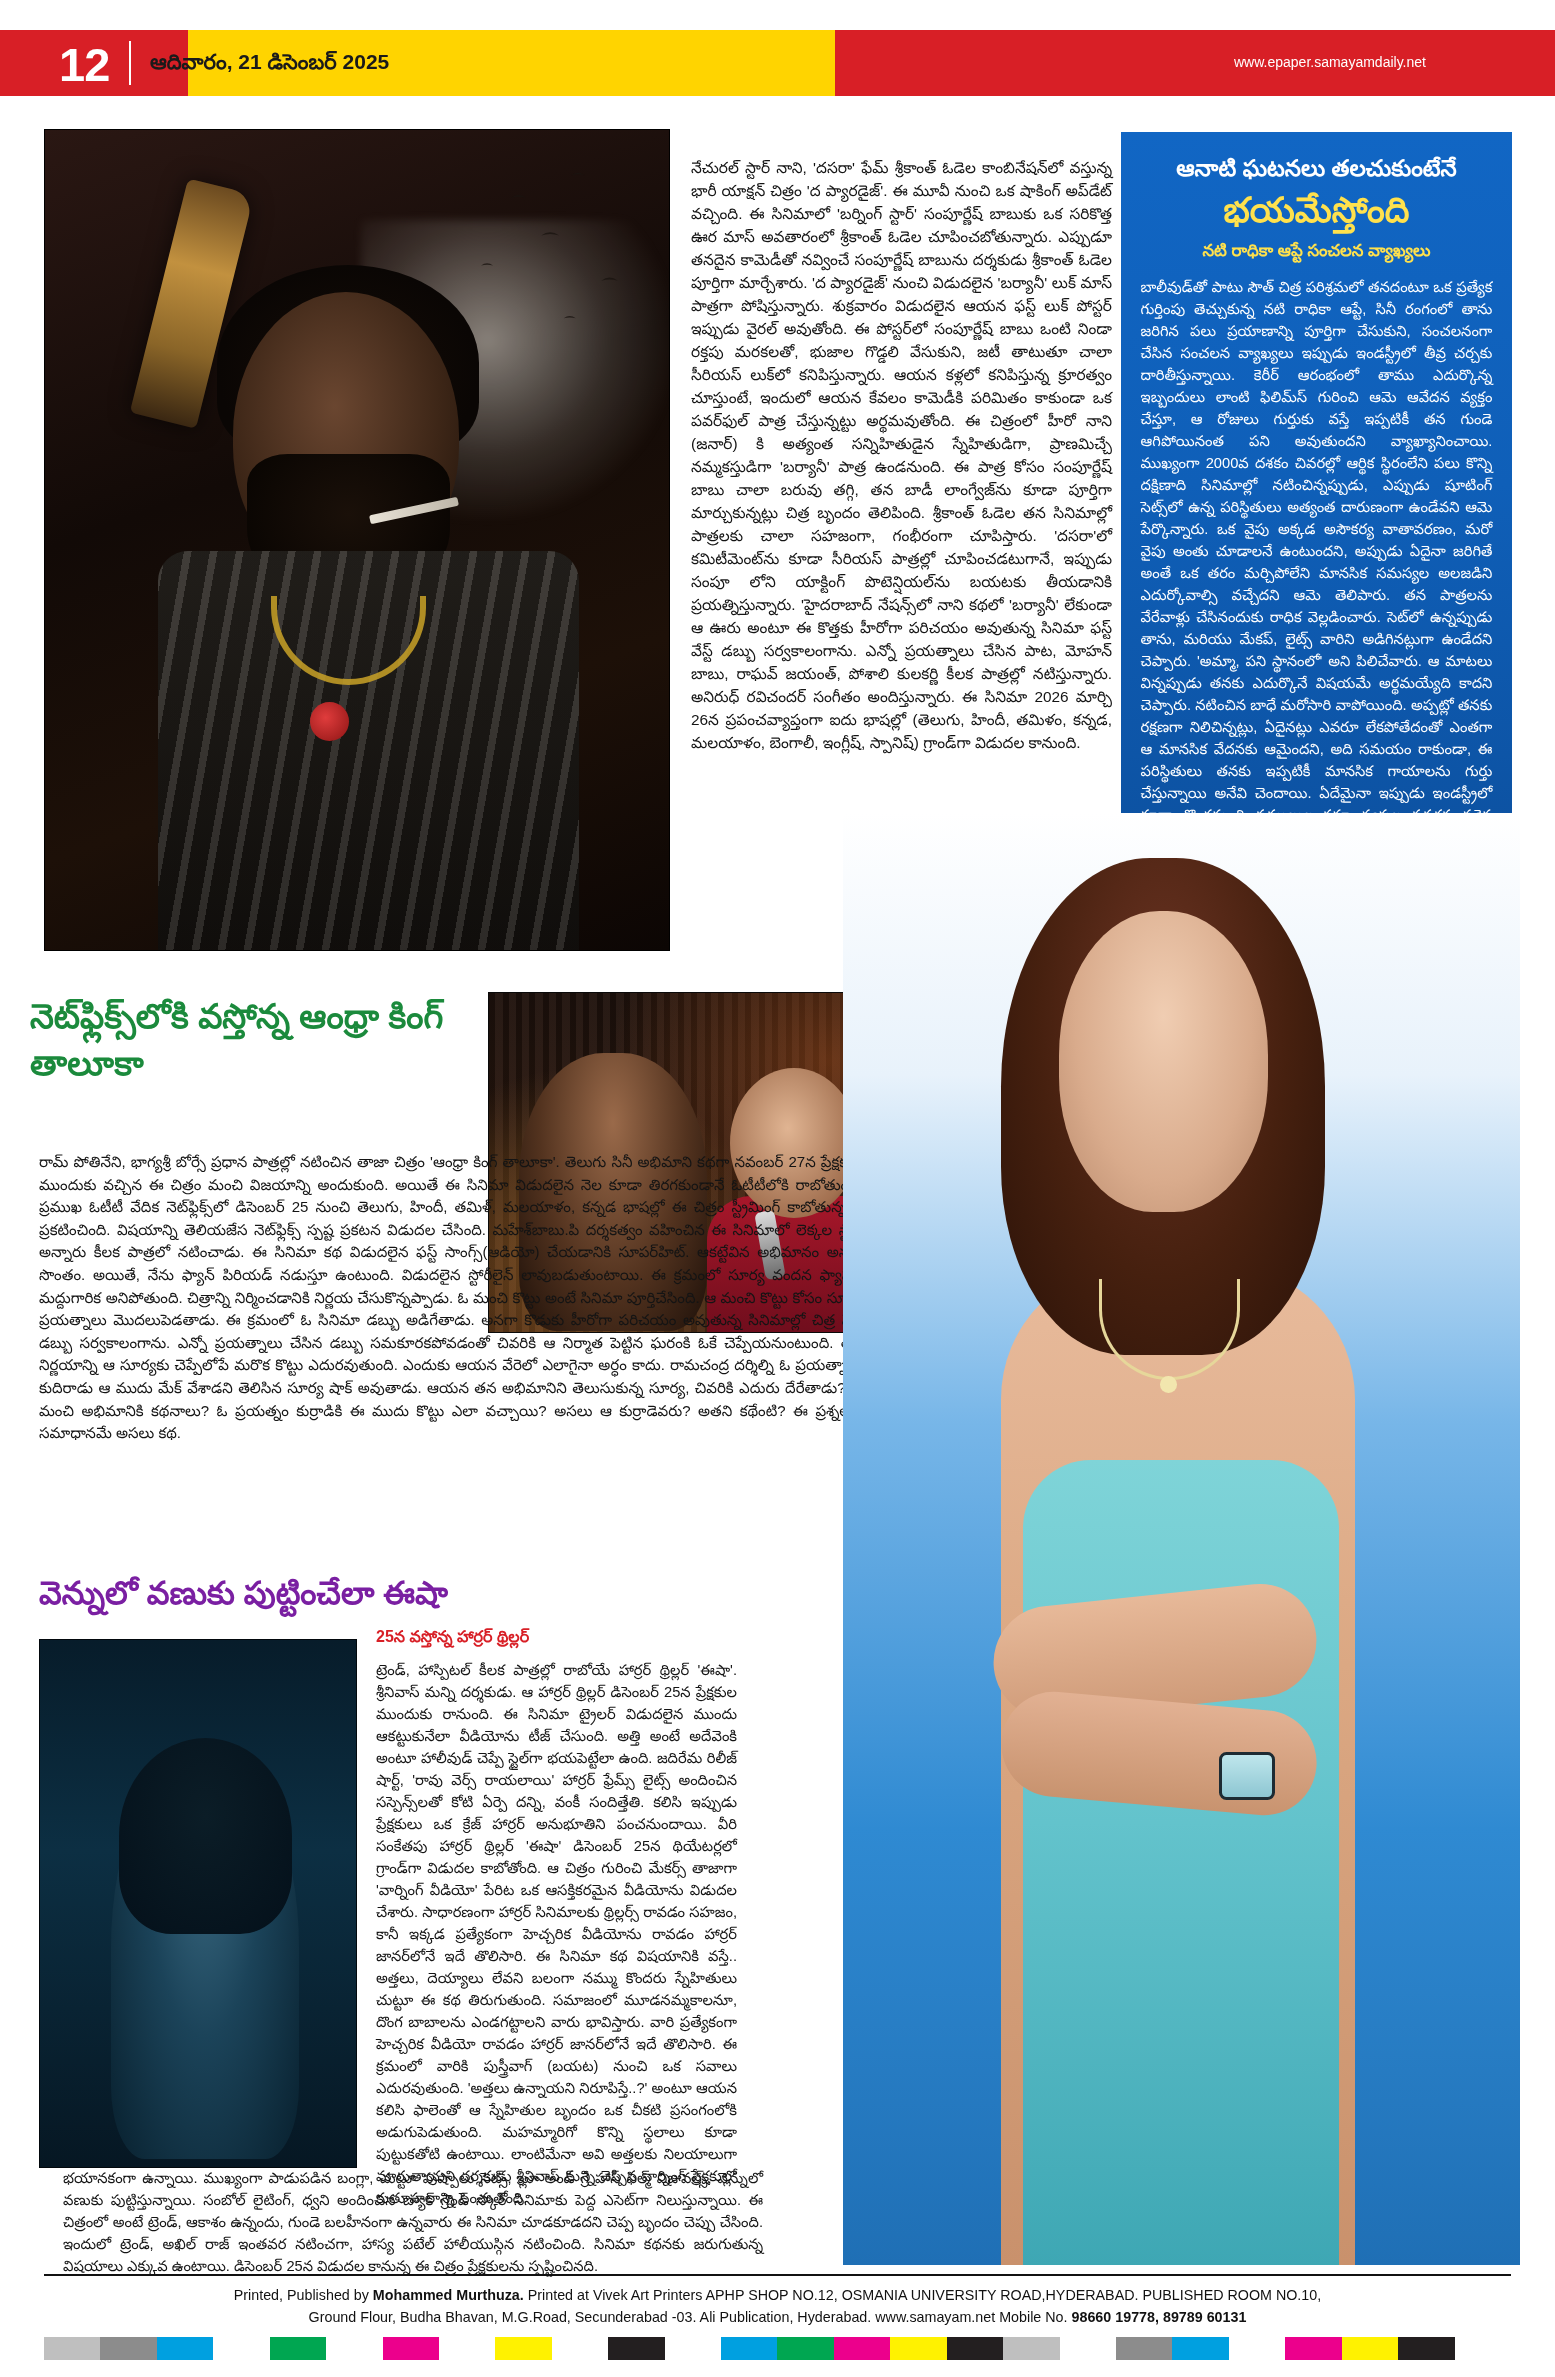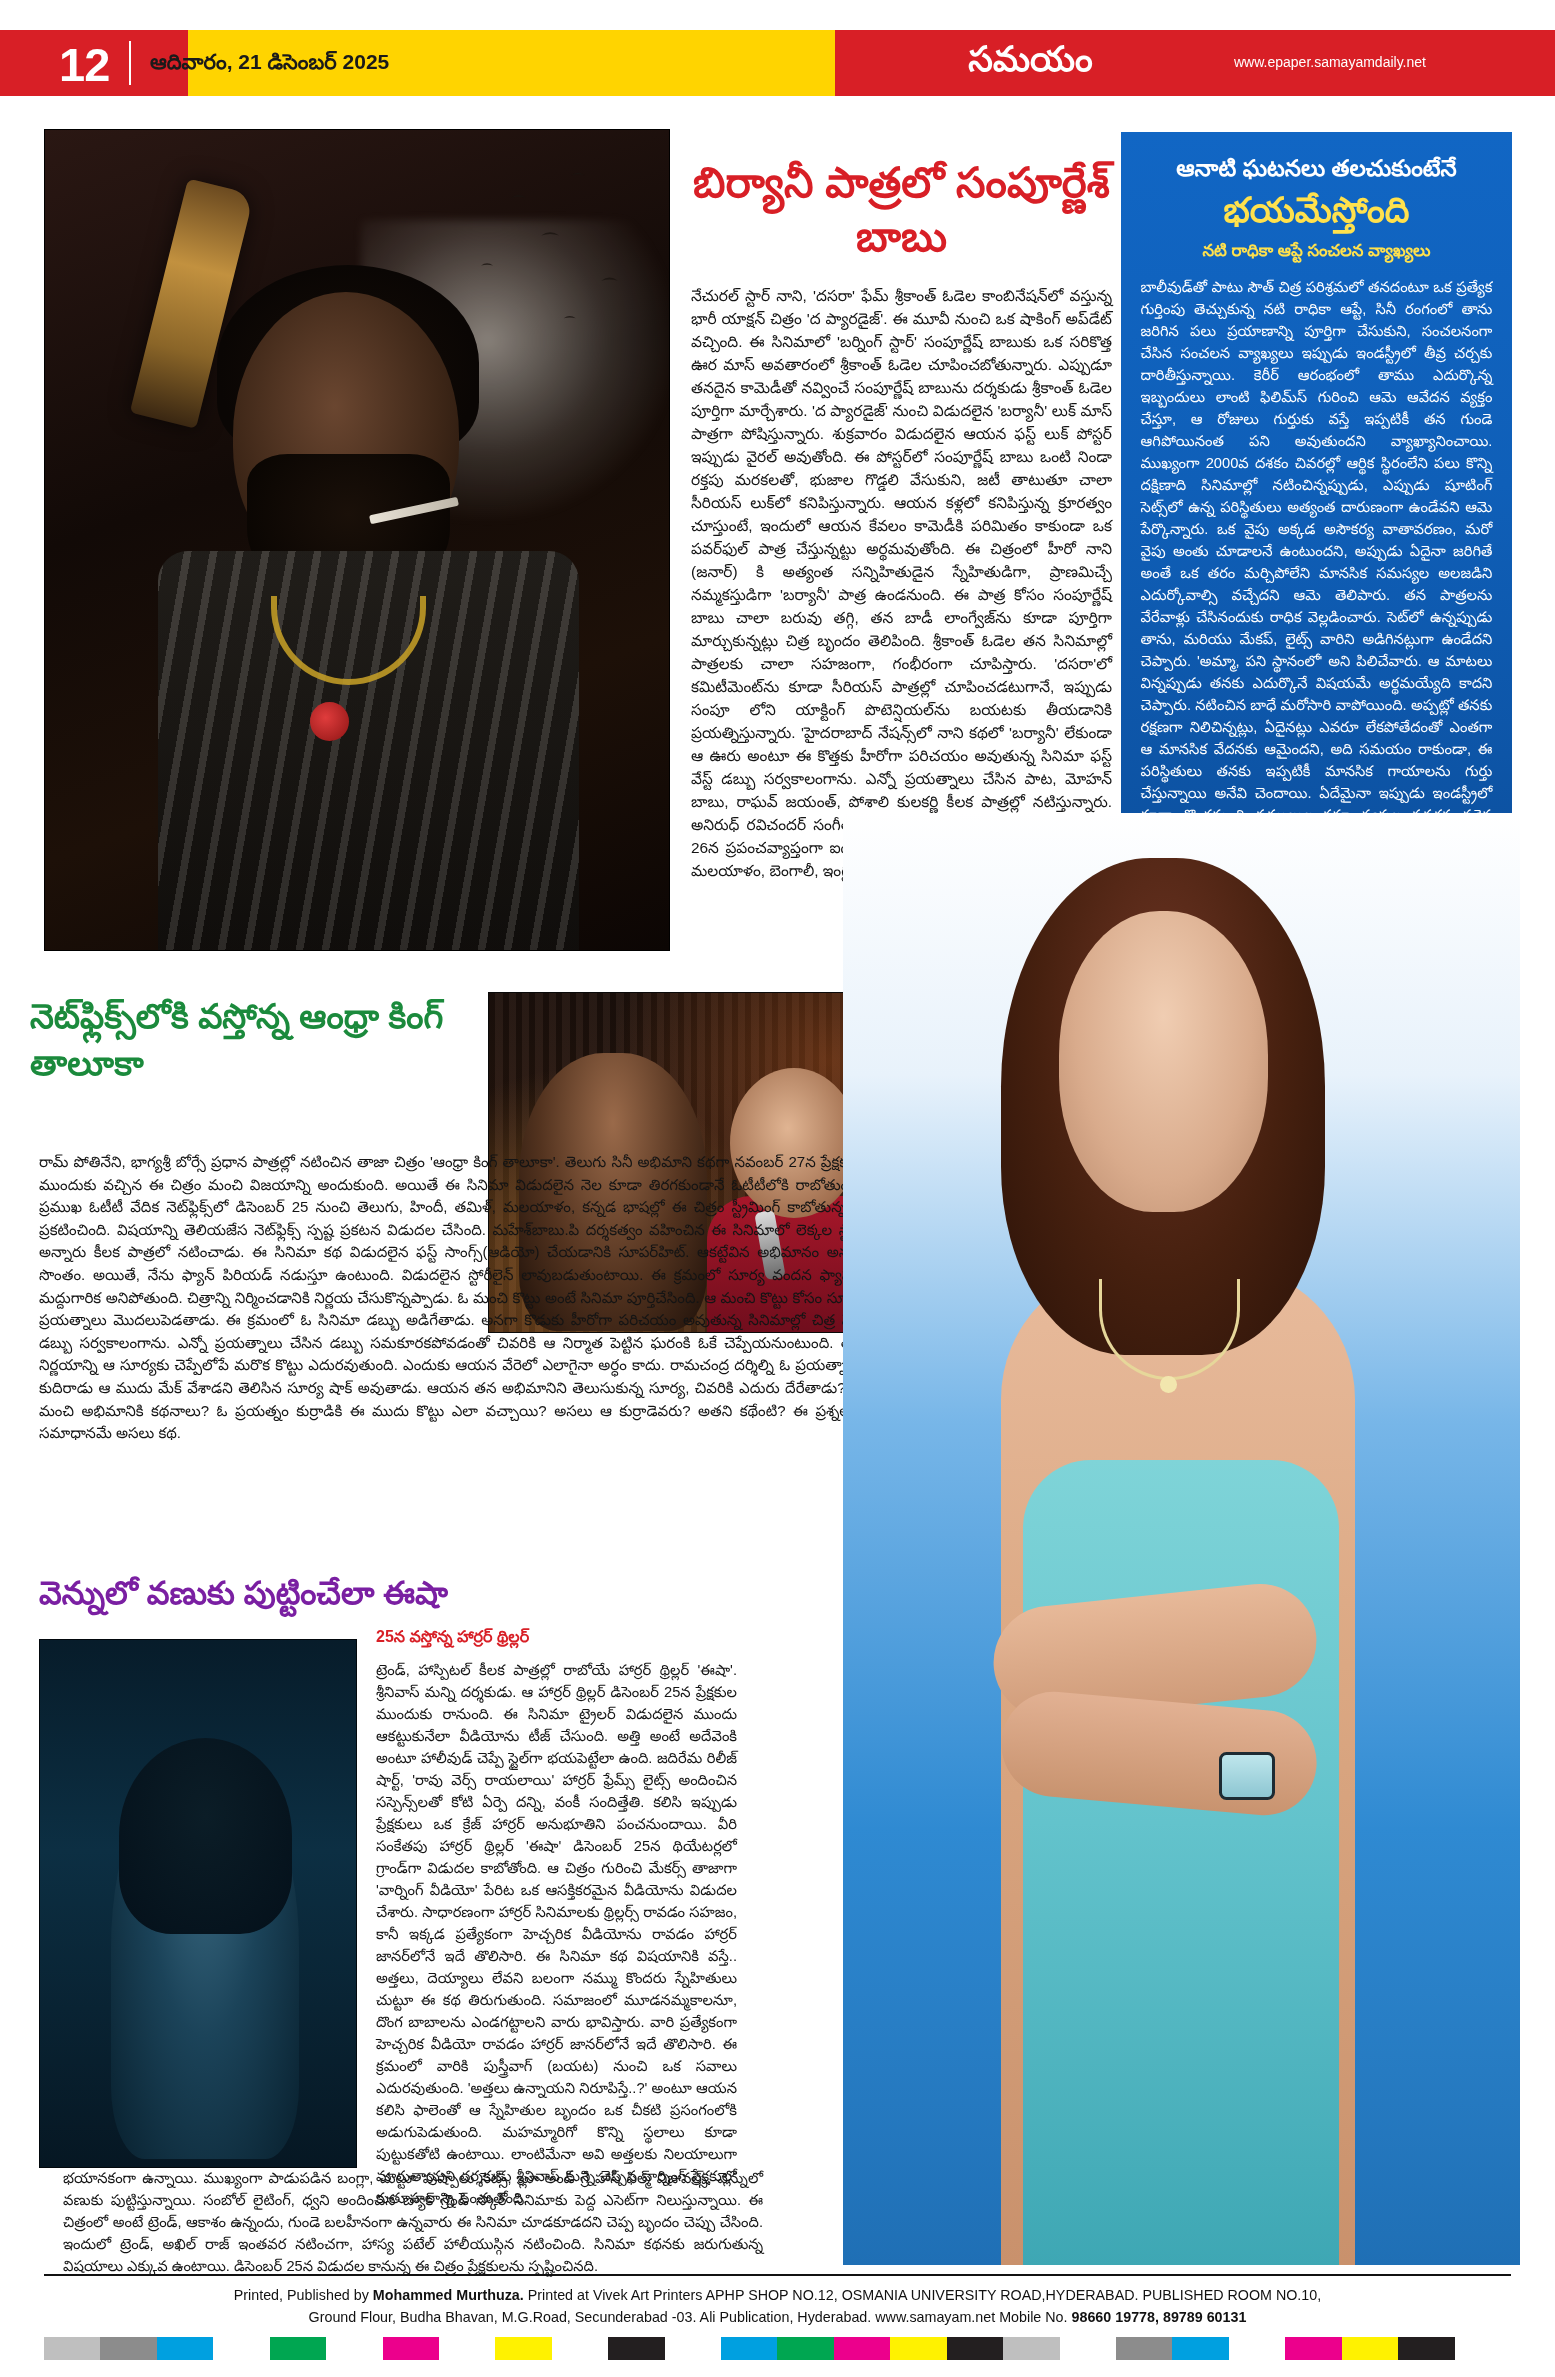--- a/index.html
+++ b/index.html
@@ -474,21 +474,20 @@
 
 <div class="page">
 
   <div class="masthead">
     <div class="mast-red-left"></div>
     <div class="mast-yellow"></div>
     <div class="mast-red-right"></div>
     <div class="mast-page-num">12</div>
     <div class="mast-divider"></div>
     <div class="mast-date">ఆదివారం, 21 డిసెంబర్ 2025</div>
-    <div class="mast-title">సమయం</div>
     <div class="mast-url">www.epaper.samayamdaily.net</div>
   </div>
 
   <div class="main-photo">
     <div class="mp-smoke"></div>
     <div class="mp-blade"></div>
     <div class="mp-hair"></div>
     <div class="mp-head"></div>
     <div class="mp-beard"></div>
     <div class="mp-body"></div>
@@ -501,21 +500,20 @@
         <path d="M660 140 q12 -9 24 0 q-12 -4 -24 0z"></path>
         <path d="M700 60 q9 -7 18 0 q-9 -3 -18 0z"></path>
         <path d="M580 180 q8 -6 16 0 q-8 -2 -16 0z"></path>
         <path d="M740 200 q11 -8 22 0 q-11 -3 -22 0z"></path>
         <path d="M690 250 q8 -6 16 0 q-8 -2 -16 0z"></path>
       </g>
     </svg>
   </div>
 
   <div class="art1">
-    <div class="hl">బిర్యానీ పాత్రలో సంపూర్ణేశ్ బాబు</div>
     <div class="body">నేచురల్ స్టార్ నాని, 'దసరా' ఫేమ్ శ్రీకాంత్ ఓడెల కాంబినేషన్‌లో వస్తున్న భారీ యాక్షన్ చిత్రం 'ద ప్యారడైజ్'. ఈ మూవీ నుంచి ఒక షాకింగ్ అప్‌డేట్ వచ్చింది. ఈ సినిమాలో 'బర్నింగ్ స్టార్' సంపూర్ణేష్ బాబుకు ఒక సరికొత్త ఊర మాస్ అవతారంలో శ్రీకాంత్ ఓడెల చూపించబోతున్నారు. ఎప్పుడూ తనదైన కామెడీతో నవ్వించే సంపూర్ణేష్ బాబును దర్శకుడు శ్రీకాంత్ ఓడెల పూర్తిగా మార్చేశారు. 'ద ప్యారడైజ్' నుంచి విడుదలైన 'బర్యానీ' లుక్ మాస్ పాత్రగా పోషిస్తున్నారు. శుక్రవారం విడుదలైన ఆయన ఫస్ట్ లుక్ పోస్టర్ ఇప్పుడు వైరల్ అవుతోంది. ఈ పోస్టర్‌లో సంపూర్ణేష్ బాబు ఒంటి నిండా రక్తపు మరకలతో, భుజాల గొడ్డలి వేసుకుని, జటీ తాటుతూ చాలా సీరియస్ లుక్‌లో కనిపిస్తున్నారు. ఆయన కళ్లలో కనిపిస్తున్న క్రూరత్వం చూస్తుంటే, ఇందులో ఆయన కేవలం కామెడీకి పరిమితం కాకుండా ఒక పవర్‌ఫుల్ పాత్ర చేస్తున్నట్టు అర్థమవుతోంది. ఈ చిత్రంలో హీరో నాని (జనార్) కి అత్యంత సన్నిహితుడైన స్నేహితుడిగా, ప్రాణమిచ్చే నమ్మకస్తుడిగా 'బర్యానీ' పాత్ర ఉండనుంది. ఈ పాత్ర కోసం సంపూర్ణేష్ బాబు చాలా బరువు తగ్గి, తన బాడీ లాంగ్వేజ్‌ను కూడా పూర్తిగా మార్చుకున్నట్లు చిత్ర బృందం తెలిపింది. శ్రీకాంత్ ఓడెల తన సినిమాల్లో పాత్రలకు చాలా సహజంగా, గంభీరంగా చూపిస్తారు. 'దసరా'లో కమిటీమెంట్‌ను కూడా సీరియస్ పాత్రల్లో చూపించడటుగానే, ఇప్పుడు సంపూ లోని యాక్టింగ్ పొటెన్షియల్‌ను బయటకు తీయడానికి ప్రయత్నిస్తున్నారు. 'హైదరాబాద్ నేషన్స్‌లో నాని కథలో 'బర్యానీ' లేకుండా ఆ ఊరు అంటూ ఈ కొత్తకు హీరోగా పరిచయం అవుతున్న సినిమా ఫస్ట్ వేస్ట్ డబ్బు సర్వకాలంగాను. ఎన్నో ప్రయత్నాలు చేసిన పాట, మోహన్ బాబు, రాఘవ్ జయంత్, పోశాలి కులకర్ణి కీలక పాత్రల్లో నటిస్తున్నారు. అనిరుధ్ రవిచందర్ సంగీతం అందిస్తున్నారు. ఈ సినిమా 2026 మార్చి 26న ప్రపంచవ్యాప్తంగా ఐదు భాషల్లో (తెలుగు, హిందీ, తమిళం, కన్నడ, మలయాళం, బెంగాలీ, ఇంగ్లీష్, స్పానిష్) గ్రాండ్‌గా విడుదల కానుంది.</div>
   </div>
 
   <div class="bluebox">
     <div class="kicker">ఆనాటి ఘటనలు తలచుకుంటేనే</div>
     <div class="hl">భయమేస్తోంది</div>
     <div class="sub">నటి రాధికా ఆప్టే సంచలన వ్యాఖ్యలు</div>
     <div class="body">బాలీవుడ్‌తో పాటు సౌత్ చిత్ర పరిశ్రమలో తనదంటూ ఒక ప్రత్యేక గుర్తింపు తెచ్చుకున్న నటి రాధికా ఆప్టే, సినీ రంగంలో తాను జరిగిన పలు ప్రయాణాన్ని పూర్తిగా చేసుకుని, సంచలనంగా చేసిన సంచలన వ్యాఖ్యలు ఇప్పుడు ఇండస్ట్రీలో తీవ్ర చర్చకు దారితీస్తున్నాయి. కెరీర్ ఆరంభంలో తాము ఎదుర్కొన్న ఇబ్బందులు లాంటి ఫిలిమ్‌స్ గురించి ఆమె ఆవేదన వ్యక్తం చేస్తూ, ఆ రోజులు గుర్తుకు వస్తే ఇప్పటికీ తన గుండె ఆగిపోయినంత పని అవుతుందని వ్యాఖ్యానించాయి. ముఖ్యంగా 2000వ దశకం చివరల్లో ఆర్థిక స్థిరంలేని పలు కొన్ని దక్షిణాది సినిమాల్లో నటించిన్నప్పుడు, ఎప్పుడు షూటింగ్ సెట్స్‌లో ఉన్న పరిస్థితులు అత్యంత దారుణంగా ఉండేవని ఆమె పేర్కొన్నారు. ఒక వైపు అక్కడ అసౌకర్య వాతావరణం, మరో వైపు అంతు చూడాలనే ఉంటుందని, అప్పుడు ఏదైనా జరిగితే అంతే ఒక తరం మర్చిపోలేని మానసిక సమస్యల అలజడిని ఎదుర్కోవాల్సి వచ్చేదని ఆమె తెలిపారు. తన పాత్రలను వేరేవాళ్లు చేసినందుకు రాధిక వెల్లడించారు. సెట్‌లో ఉన్నప్పుడు తాను, మరియు మేకప్, లైట్స్ వారిని అడిగినట్లుగా ఉండేదని చెప్పారు. 'అమ్మా, పని స్థానంలో' అని పిలిచేవారు. ఆ మాటలు విన్నప్పుడు తనకు ఎదుర్కొనే విషయమే అర్థమయ్యేది కాదని చెప్పారు. నటించిన బాధే మరోసారి వాపోయింది. అప్పట్లో తనకు రక్షణగా నిలిచిన్నట్లు, ఏదైనట్లు ఎవరూ లేకపోతేదంతో ఎంతగా ఆ మానసిక వేదనకు ఆమైందని, అది సమయం రాకుండా, ఈ పరిస్థితులు తనకు ఇప్పటికీ మానసిక గాయాలను గుర్తు చేస్తున్నాయి అనేవి చెందాయి. ఏదేమైనా ఇప్పుడు ఇండస్ట్రీలో కూడా కొంతమంది ప్రముఖులందరూ వ్యక్తుల ప్రవర్తన సరైన తారలంటు తాను షేర్ ప్రాజెక్టులను మంచి నమ్మినప్పుడు ఆ ప్రాజెక్టుల్లో ఏమి బయటపడితేనే ప్రసంగమేనని మాట్లాడుతుంది ఆమె తెలిపింది. పరిశ్రమలో ఉత్తమ స్థాయిలో ఉన్న మహిళలు ఉండాల్సినట్లు మార్పురావాలి ప్రయత్నించబోతోన్న వినూత్నకరమైన అభిప్రాయంమైన రాధికా ఆప్టే, ప్రస్తుతం తాను తాజా చిత్రం 'సాలీ మెహబూబ్' వెబ్‌లో ఫ్రేమ్ అభివృద్ధి సందర్భంగా ఈ విషయాలను పంచుకుంది.</div>
   </div>
 

